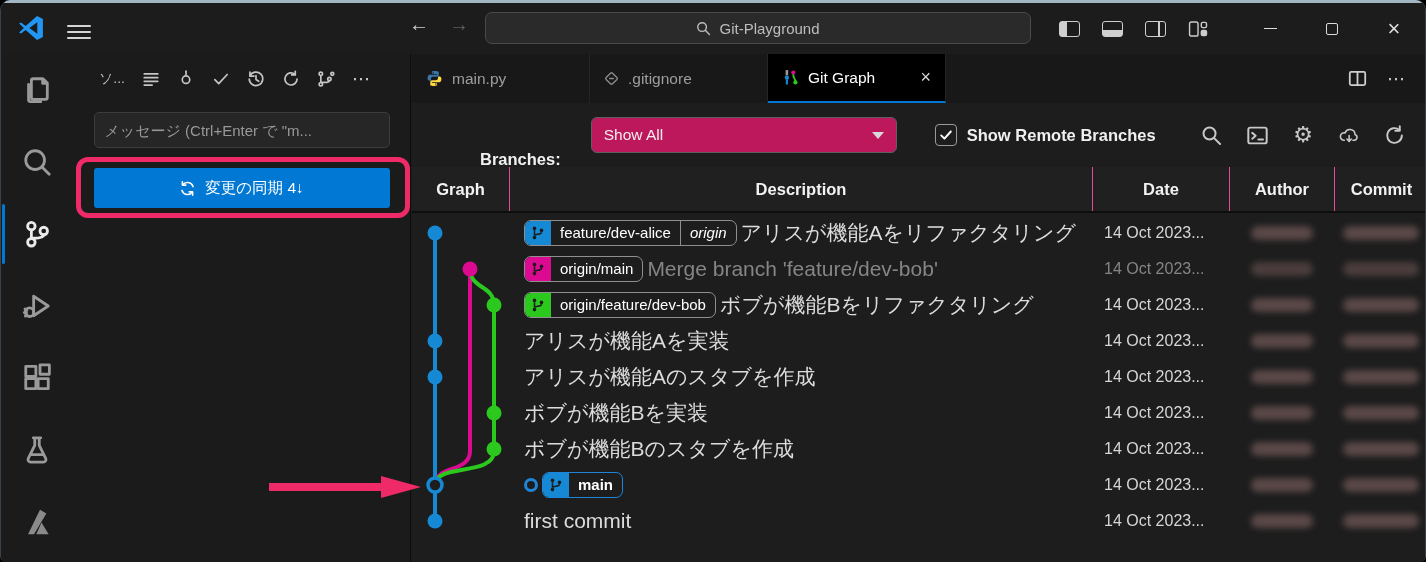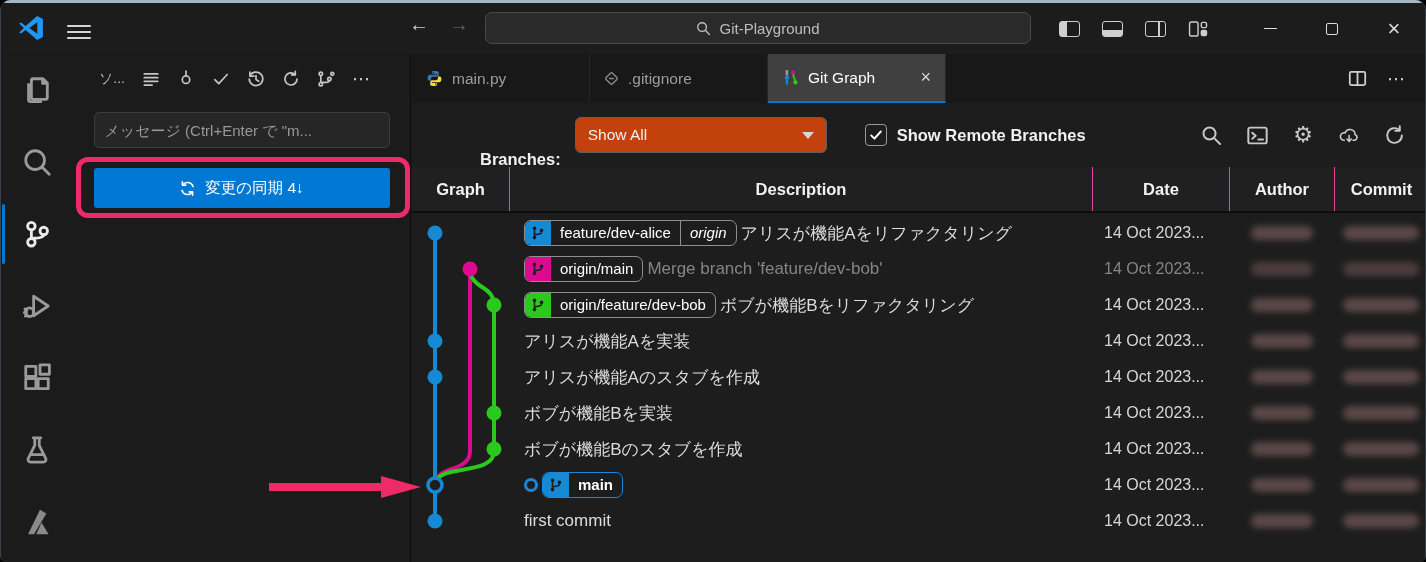--- a/index.html
+++ b/index.html
@@ -50,50 +50,50 @@
   .sync-btn { display:flex; margin:20px auto 0; width:296px; height:40px; background:#0078d4; border:none; border-radius:3px;
               color:#ffffff; font-size:15.5px; align-items:center; justify-content:center; gap:9px; cursor:pointer; font-family:inherit; }
   .sync-btn svg { width:17px; height:17px; }
 
   
   .editor { position:absolute; top:54px; left:411px; right:0; bottom:0; background:#1d1d1d; }
   .tabbar { position:absolute; top:0; left:0; right:0; height:49px; background:#181818; display:flex; }
   .tab { width:178px; display:flex; align-items:center; padding:0 14px; gap:9px; font-size:15.5px; color:#9d9d9d;
          background:#181818; border-right:1px solid #252525; cursor:pointer; }
   .tab .close { margin-left:auto; font-size:18px; color:#d8d8d8; }
-  .tab.active { background:#404040; color:#ffffff; border-bottom:2px solid #0078d4; }
+  .tab.active { background:#000000; color:#ffffff; border-bottom:2px solid #0078d4; }
   .tab-actions { margin-left:auto; display:flex; align-items:center; gap:20px; padding-right:18px; color:#cfcfcf; }
   .tab-actions svg { width:19px; height:19px; }
   .dots3 { letter-spacing:2px; font-size:18px; color:#cfcfcf; }
 
   
   .gg-controls { position:absolute; top:49px; left:0; right:0; height:64px; display:flex; align-items:center; background:#1d1d1d; }
   .gg-label { font-weight:bold; font-size:16.5px; color:#f0f0f0; margin-left:68px;margin-top:48px; }
-  .dropdown { margin-left:14px; width:252px; height:36px; background:#c2410c; border:1px solid #5f5f5f; border-radius:6px;
+  .dropdown { margin-left:30px; width:306px; height:36px; background:#be185d; border:1px solid #5f5f5f; border-radius:6px;
               display:flex; align-items:center; padding:0 12px; color:#efefef; font-size:15.5px; cursor:pointer; }
   .dropdown .caret { margin-left:auto; width:0; height:0; border-left:6px solid transparent; border-right:6px solid transparent; border-top:7px solid #d9d9d9; }
   .checkbox { margin-left:38px; width:22px; height:22px; border:1.5px solid #9a9a9a; border-radius:4px; background:#1d1d1d;
               display:flex; align-items:center; justify-content:center; cursor:pointer; }
   .checkbox svg { width:14px; height:14px; }
   .cb-label { margin-left:10px; font-weight:bold; font-size:16.5px; color:#f0f0f0; }
   .gg-icons { margin-left:auto; display:flex; align-items:center; gap:25px; padding-right:20px; color:#c8c8c8; }
   .gg-icons svg { width:21px; height:21px; cursor:pointer; }
   .gear-glyph { font-family:"DejaVu Sans",sans-serif; font-size:22px; line-height:1; color:#c8c8c8; cursor:pointer; }
 
   
   .gg-header { position:absolute; top:113px; left:0; right:0; height:46px; background:#202020; display:grid;
                grid-template-columns:97px 583px 137px 105px 94px; border-bottom:2px solid #0e0e0e; }
   .gg-header div { display:flex; align-items:center; justify-content:center; font-weight:bold; font-size:16.5px; color:#f2f2f2;
                    border-left:1px solid #ec4899; }
   .gg-header div:first-child { border-left:none; }
   .gg-rows { position:absolute; top:161px; left:0; right:0; bottom:0; background:#1d1d1d; }
   #graph-svg { position:absolute; left:0; top:0; }
   .gg-row { display:grid; grid-template-columns:97px 583px 137px 105px 94px; height:36px; align-items:center; cursor:pointer; }
   .cell-desc { display:flex; align-items:center; padding-left:15px; gap:4px; overflow:hidden; white-space:nowrap; }
-  .desc-text { font-size:17px; color:#dcdcdc; }
+  .desc-text { font-size:21px; color:#dcdcdc; }
   .gg-row.dim .desc-text, .gg-row.dim .cell-date { color:#858585; }
   .gg-row.boldrow .desc-text { color:#ffffff; font-weight:bold; }
   .cell-date { font-size:16px; color:#d6d6d6; padding-left:12px; }
   .cell-author, .cell-commit { display:flex; justify-content:center; }
   .blob { width:62px; height:14px; border-radius:7px; background:#5b4848; filter:blur(3px); }
   .blob.wide { width:76px; }
   .gg-row.dim .blob { opacity:.75; }
 
   
   .chip { display:inline-flex; align-items:center; height:26px; border:1.5px solid #8f8f8f; border-radius:7px;

